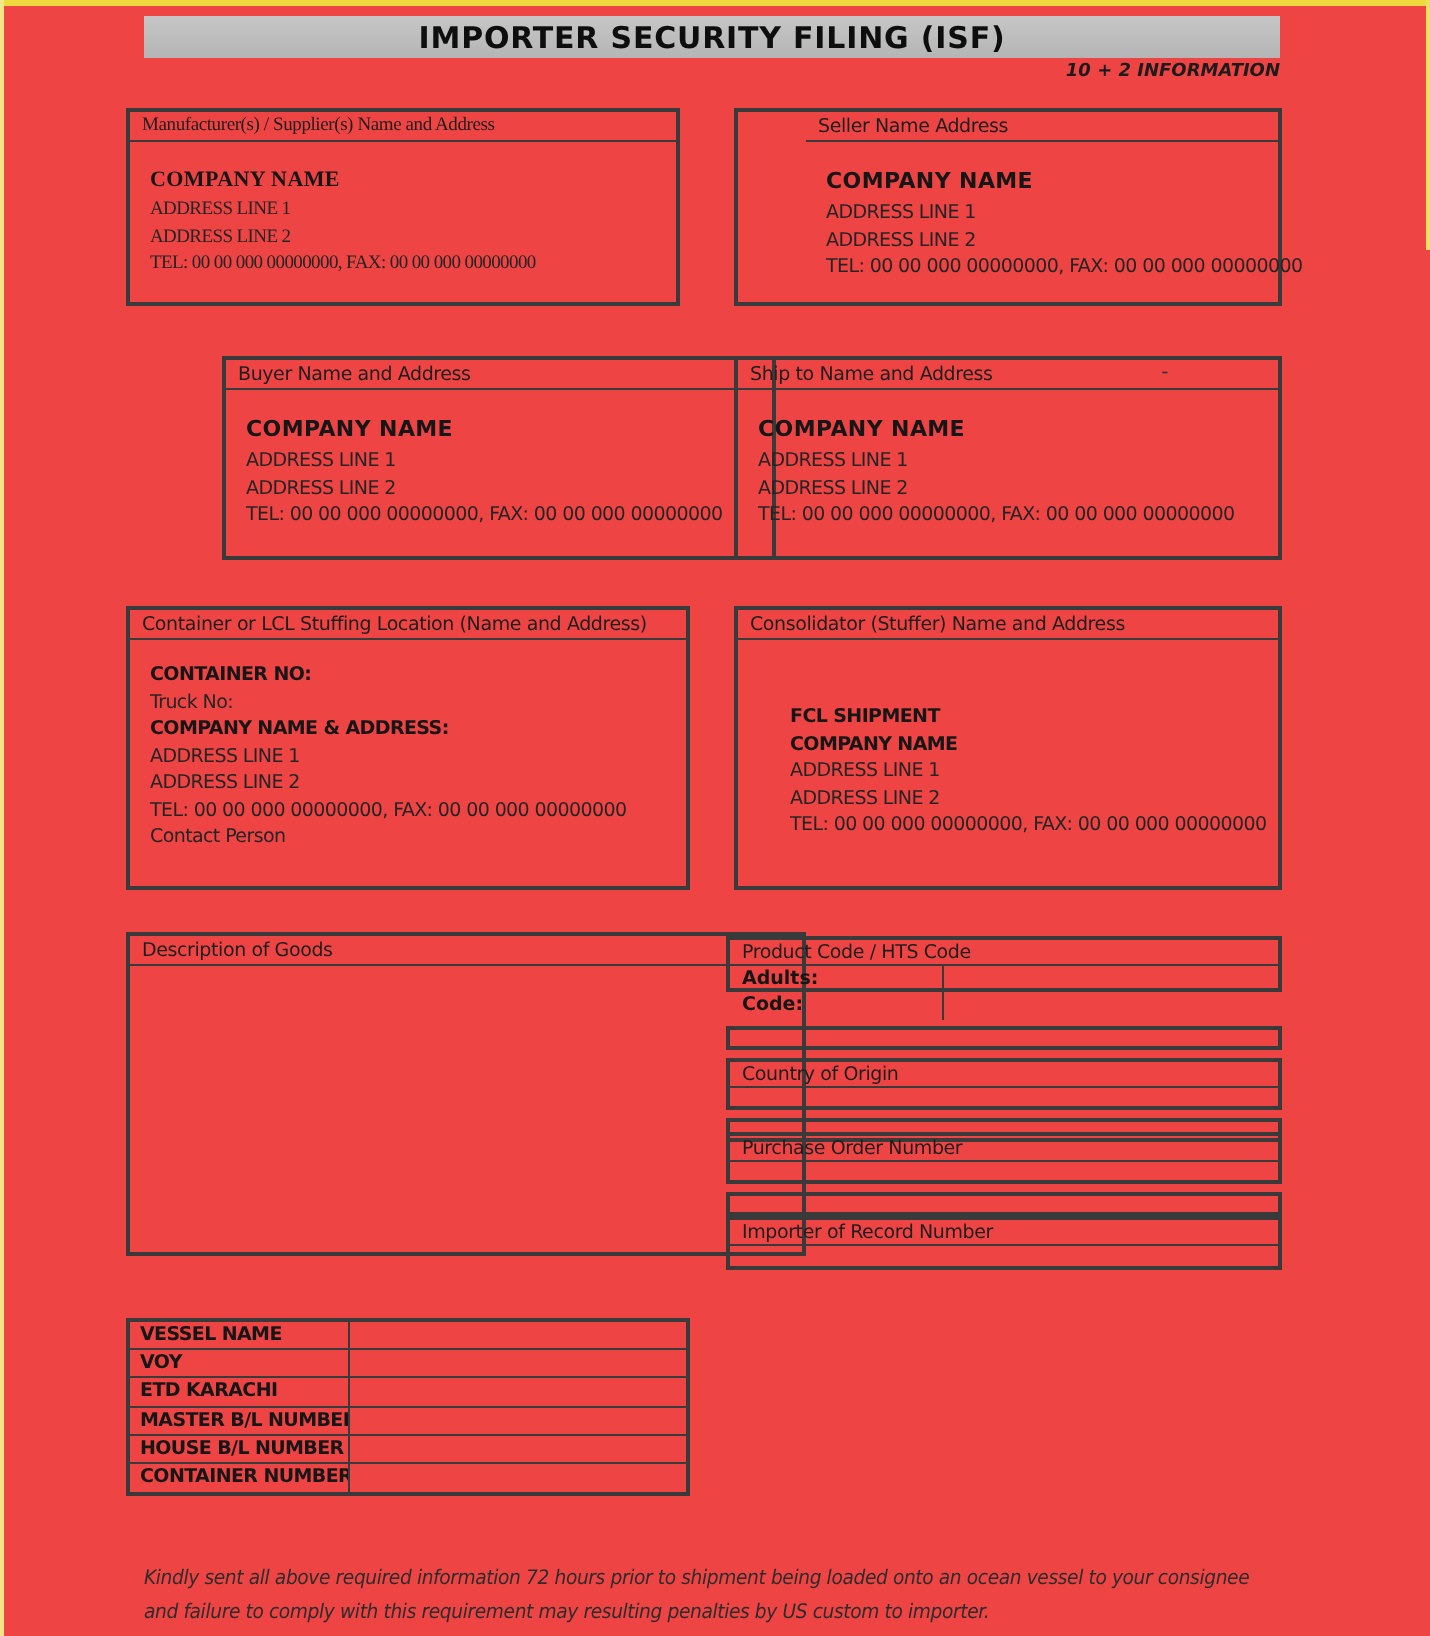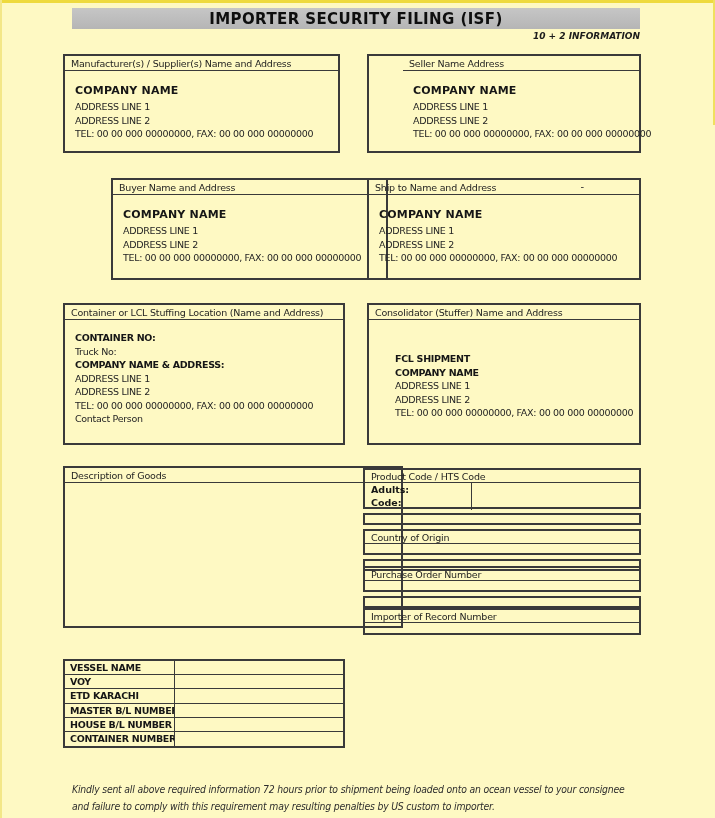--- a/index.html
+++ b/index.html
@@ -1,20 +1,20 @@
 <!DOCTYPE html>
 <html><head>
 <meta charset="utf-8">
 <style>
   * { margin:0; padding:0; box-sizing:border-box; }
   html,body { background:#e9e7e2; }
   body { font-family:"DejaVu Sans", sans-serif; color:#242424; }
   .page {
     position:relative; width:715px; height:818px; margin:0 auto;
-    background:#fef9c3; overflow:hidden;
+    background:#ef4444; overflow:hidden;
   }
   
   .edge-top  { position:absolute; left:0; top:0; width:715px; height:3px; background:#eeda3e; }
   .edge-left { position:absolute; left:0; top:0; width:2px; height:818px; background:#f3e788; }
   .edge-right{ position:absolute; right:0; top:0; width:2px; height:125px; background:#f0e05e; }
 
   .title-bar {
     position:absolute; left:72px; top:8px; width:568px; height:21px;
     background:linear-gradient(#c6c6c6,#b5b5b5);
     display:flex; align-items:center; justify-content:center;
@@ -80,21 +80,21 @@
 <div class="page">
   <div class="edge-top"></div>
   <div class="edge-left"></div>
   <div class="edge-right"></div>
 
   <div class="title-bar">
     <span>IMPORTER SECURITY FILING (ISF)</span>
   </div>
   <div class="subtitle">10 + 2 INFORMATION</div>
 
-  <div class="box" style="left:63px; top:54px; width:277px; height:99px;">
+  <div class="box" style="left:63px; top:54px; width:277px; height:99px;font-family:Liberation Serif, serif;">
     <div class="box-header">Manufacturer(s) / Supplier(s) Name and Address</div>
     <div class="box-body">
       <div class="company">COMPANY NAME</div>
       <div class="line">ADDRESS LINE 1</div>
       <div class="line">ADDRESS LINE 2</div>
       <div class="line">TEL: 00 00 000 00000000, FAX: 00 00 000 00000000</div>
     </div>
   </div>
 
   <div class="box" style="left:367px; top:54px; width:274px; height:99px;padding-left:34px;">
@@ -151,21 +151,21 @@
       <div class="line">ADDRESS LINE 1</div>
       <div class="line">ADDRESS LINE 2</div>
       <div class="line">TEL: 00 00 000 00000000, FAX: 00 00 000 00000000</div>
     </div>
   </div>
 
   <div class="box" style="left:63px; top:466px; width:340px; height:162px;">
     <div class="box-header">Description of Goods</div>
   </div>
 
-  <div class="stack" style="top:468px; height:41px;">
+  <div class="stack" style="top:468px; height:28px;">
     <div class="hdr rule">Product Code / HTS Code</div>
     <div class="split">
       <div class="cell-l">
         <div class="lbl">Adults:</div>
         <div class="lbl">Code:</div>
       </div>
       <div class="cell-r"></div>
     </div>
   </div>
 

